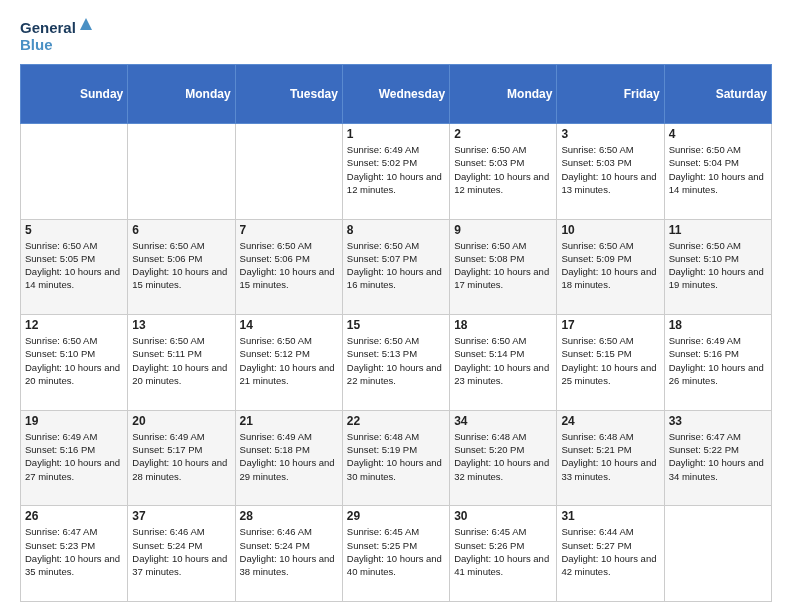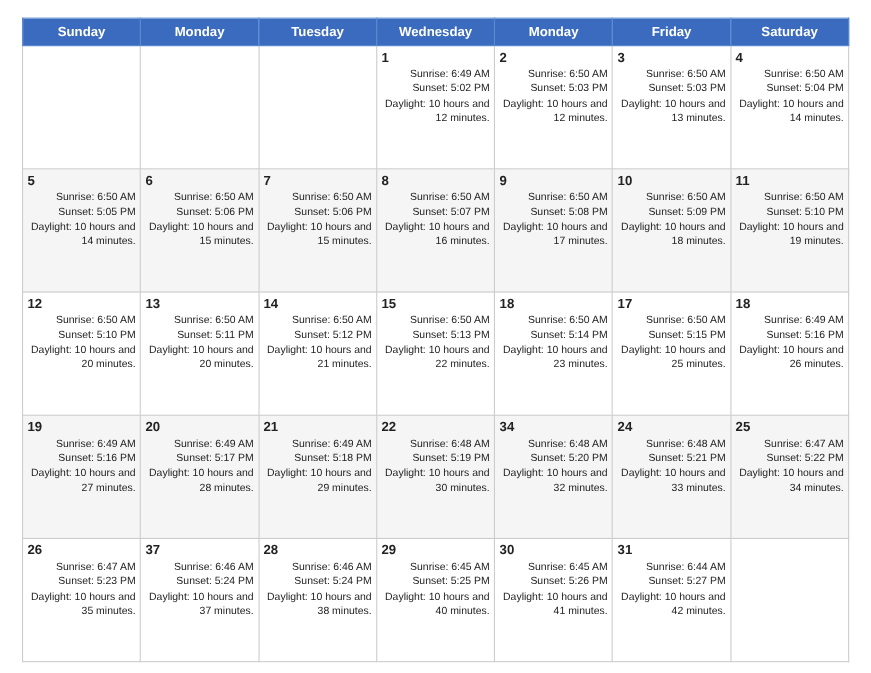--- a/index.html
+++ b/index.html
@@ -45,22 +45,22 @@
       width: 100%;
       border-collapse: collapse;
       flex: 1;
       table-layout: fixed;
     }
     .calendar thead th {
       background-color: #3a6bbf;
       color: white;
       font-size: 12px;
       font-weight: bold;
-      padding: 5px 4px;
-      text-align: center;
+      padding: 22px 4px;
+      text-align: right;
       border: 1px solid #5a8ad0;
     }
     .calendar tbody td {
       border: 1px solid #ccc;
       vertical-align: top;
       padding: 3px 4px;
       font-size: 10px;
       color: #222;
       background: #fff;
       height: 85px;
@@ -71,30 +71,42 @@
     .day-num {
       font-size: 12px;
       font-weight: bold;
       margin-bottom: 2px;
       display: block;
     }
     .day-info {
       font-size: 9.5px;
       line-height: 1.4;
       color: #222;
-      text-align: right;
     }
     .empty-cell {
       background: #fff;
     }
   </style>
 </head>
 <body>
 
 <div class="page">
+  <div class="header">
+    <div class="logo">
+    <svg width="80" height="40" viewBox="0 0 80 40">
+      <text x="0" y="17" font-size="15" font-weight="bold" font-family="Arial" fill="#1a3a5c">General</text>
+      <polygon points="66,2 72,14 60,14" fill="#4a90c4"></polygon>
+      <text x="0" y="34" font-size="15" font-weight="bold" font-family="Arial" fill="#4a90c4">Blue</text>
+    </svg>
+  </div>
+    <div class="title-block">
+      <div class="month-title"></div>
+      <div class="location"></div>
+    </div>
+  </div>
 
   <table class="calendar">
     <thead>
       <tr>
       <th>Sunday</th>
           <th>Monday</th>
           <th>Tuesday</th>
           <th>Wednesday</th>
           <th>Monday</th>
           <th>Friday</th>
@@ -202,21 +214,21 @@
           </td>
           <td>
             <span class="day-num">34</span>
             <div class="day-info">Sunrise: 6:48 AM<br>Sunset: 5:20 PM<br>Daylight: 10 hours and 32 minutes.</div>
           </td>
           <td>
             <span class="day-num">24</span>
             <div class="day-info">Sunrise: 6:48 AM<br>Sunset: 5:21 PM<br>Daylight: 10 hours and 33 minutes.</div>
           </td>
           <td>
-            <span class="day-num">25</span>
+            <span class="day-num">33</span>
             <div class="day-info">Sunrise: 6:47 AM<br>Sunset: 5:22 PM<br>Daylight: 10 hours and 34 minutes.</div>
           </td>
         </tr>
         <tr>
           <td>
             <span class="day-num">26</span>
             <div class="day-info">Sunrise: 6:47 AM<br>Sunset: 5:23 PM<br>Daylight: 10 hours and 35 minutes.</div>
           </td>
           <td>
             <span class="day-num">37</span>

